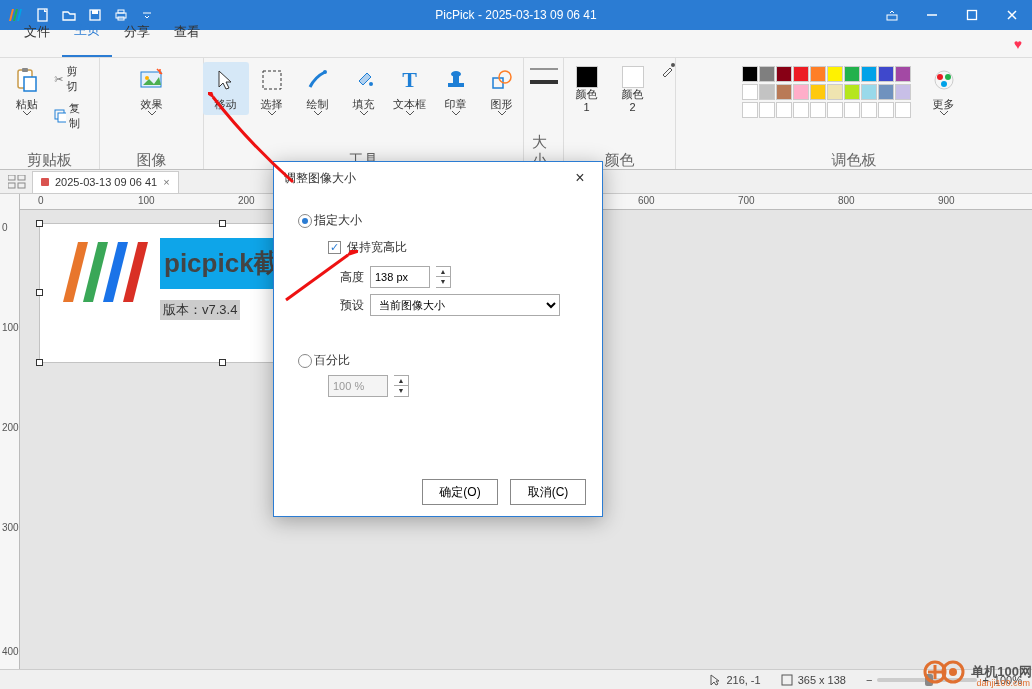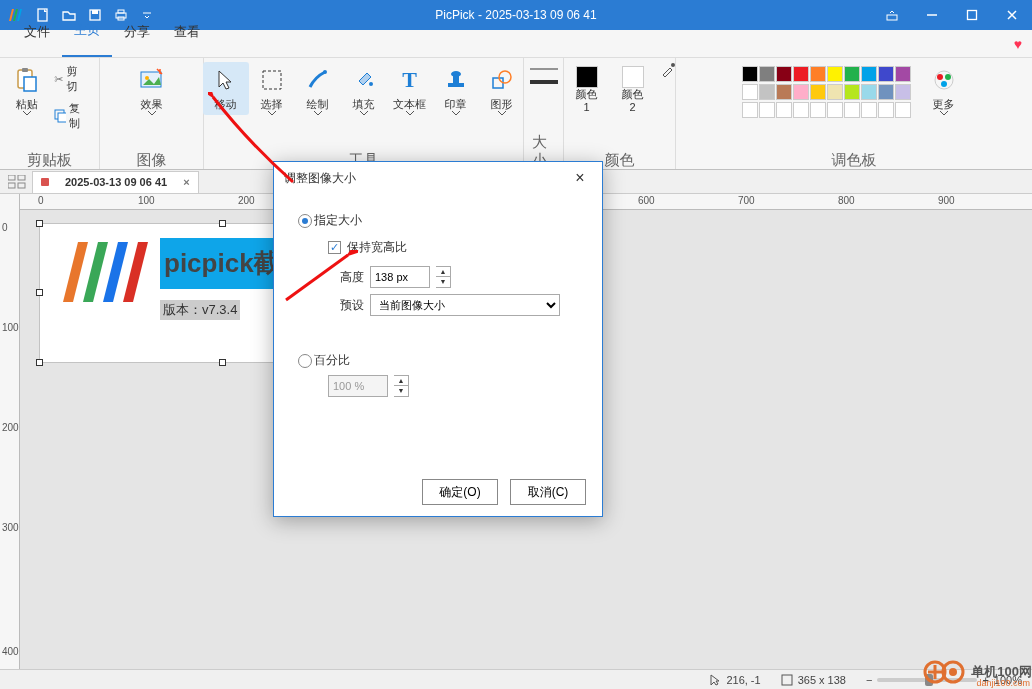--- a/index.html
+++ b/index.html
@@ -33,21 +33,21 @@
 
 
 .palette { display:flex; flex-direction:column; gap:2px; padding-top:4px; }
 .paletterow { display:flex; gap:1px; }
 .swatch { width:16px; height:16px; border:1px solid #ccc; cursor:pointer; }
 .swatch.big { width:22px; height:22px; }
 
 
 .doctabs { height:24px; background:#f0f0f0; border-bottom:1px solid #ccc; display:flex; align-items:center; padding-left:6px; gap:4px; }
 .thumbbtn { display:flex; gap:1px; padding:2px; cursor:pointer;}
-.doctab { display:flex; align-items:center; gap:16px; background:#fff; border:1px solid #ccc; border-bottom:none; padding:2px 8px; font-size:11px; height:22px;font-weight:bold;}
+.doctab { display:flex; align-items:center; gap:6px; background:#fff; border:1px solid #ccc; border-bottom:none; padding:2px 8px; font-size:11px; height:22px;}
 .doctab .mark { width:8px; height:8px; background:#d9534f; border-radius:1px;}
 .doctab .x { cursor:pointer; color:#777; }
 
 
 .workspace { position:relative; height:475px; background:#e5e5e5; overflow:hidden; }
 .hruler { position:absolute; top:0; left:20px; right:0; height:16px; background:#f6f6f6; border-bottom:1px solid #bbb; }
 .vruler { position:absolute; top:0; left:0; width:20px; bottom:0; background:#f6f6f6; border-right:1px solid #bbb; }
 .canvas { position:absolute; left:40px; top:30px; width:365px; height:138px; background:#fff; box-shadow:0 0 0 1px rgba(0,0,0,.15); }
 .handle { position:absolute; width:7px; height:7px; background:#fff; border:1px solid #333; }
 .canvas .logoarea { position:absolute; left:8px; top:8px; width:105px; height:80px; }

